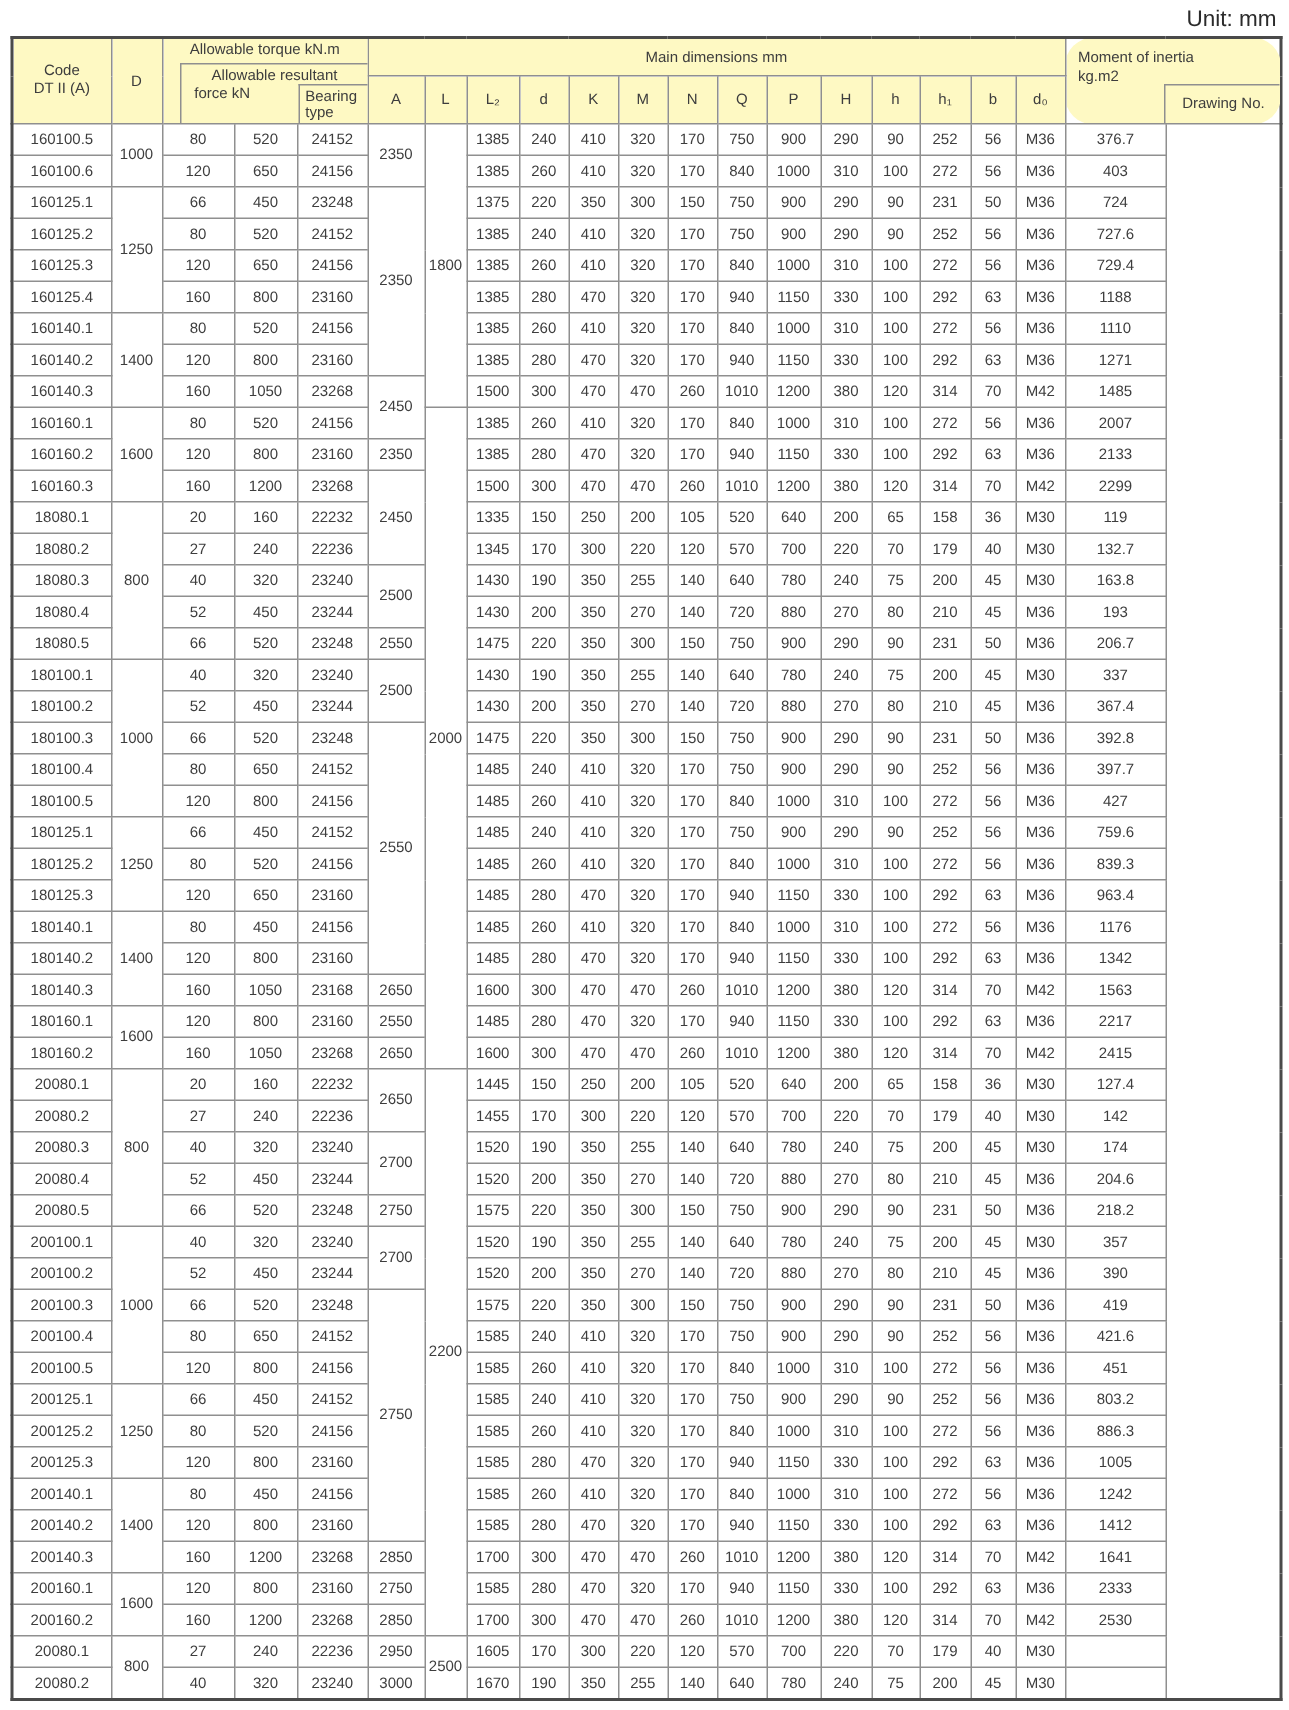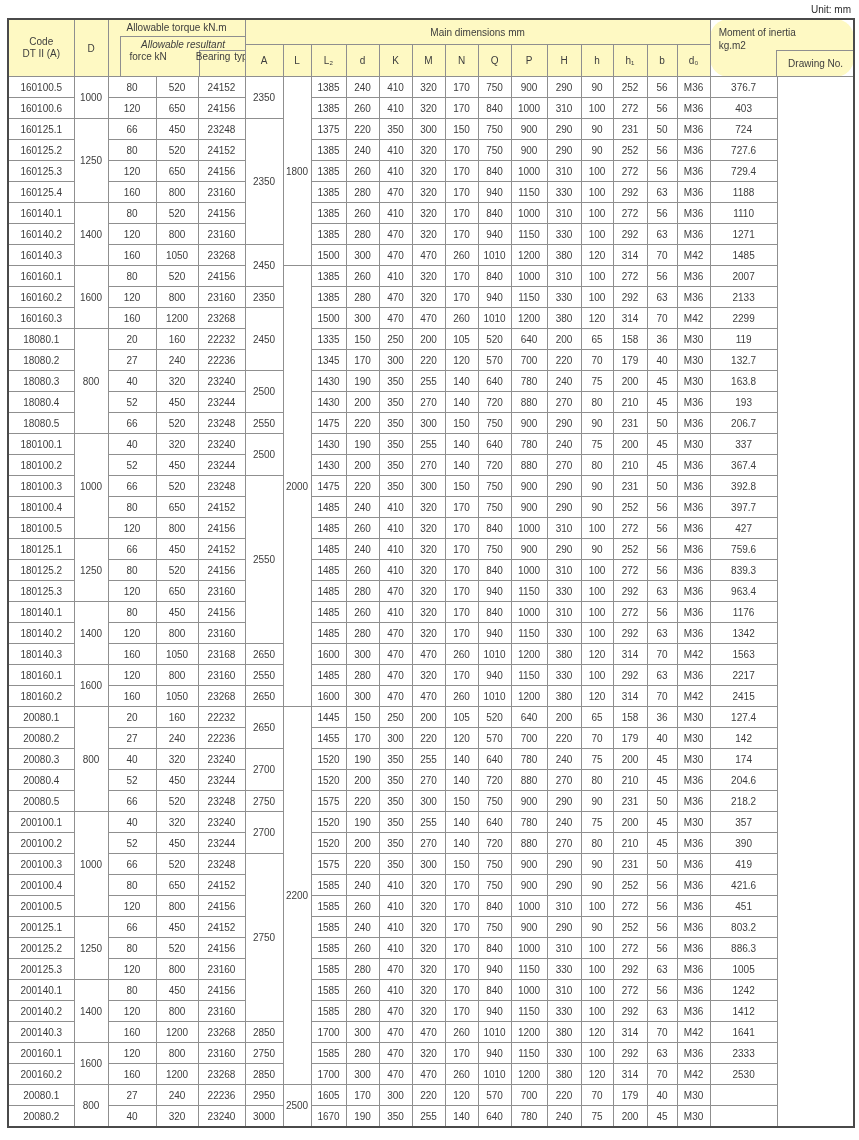--- a/index.html
+++ b/index.html
@@ -1,33 +1,33 @@
 <!DOCTYPE html>
 <html><head>
 <meta charset="utf-8">
 <style>
   html,body{margin:0;padding:0;background:#ffffff;font-family:"Liberation Sans",sans-serif;color:#3d3d3d;}
   .page{width:859px;box-sizing:border-box;padding:3px 6px 8px 7px;}
-  .unit-line{text-align:right;font-size:10px;color:#2b2b2b;padding:1px 2px 3px 0;}
+  .unit-line{text-align:right;font-size:15px;color:#2b2b2b;padding:1px 2px 3px 0;}
   table.spec{border-collapse:collapse;table-layout:fixed;width:846px;border:2px solid #4a4a4a;}
   table.spec th,table.spec td{border:1px solid #8f8f8f;padding:0;text-align:center;vertical-align:middle;
     font-weight:normal;font-size:10px;line-height:11px;overflow:hidden;white-space:nowrap;}
   table.spec td{height:20px;background:#ffffff;}
   table.spec th{background:#fef9c3;}
   .hrow1 th{height:24px;}
   .hrow2 th{height:30px;}
   th.code-head div{line-height:12px;}
   
   th.torque-head{position:relative;height:56px;}
   .tq-top{position:absolute;left:0;top:0;right:0;height:16px;line-height:16px;text-align:center;}
   .force-box{position:absolute;left:11px;top:16px;right:-1px;bottom:-1px;border-top:1px solid #8f8f8f;border-left:1px solid #8f8f8f;}
-  .force-l1{line-height:13px;text-align:center;padding-top:1px;font-style:italic;}
+  .force-l1{line-height:13px;text-align:center;padding-top:1px;}
   .force-l2{line-height:12px;text-align:left;padding-left:9px;}
   .bearing-box{position:absolute;right:-1px;bottom:-1px;width:46px;height:26px;border-top:1px solid #8f8f8f;border-left:1px solid #8f8f8f;
-    display:flex;flex-direction:row;justify-content:center;}
+    display:flex;flex-direction:column;justify-content:center;}
   .bearing-box div{line-height:11px;text-align:left;padding-left:4px;}
   
   th.inertia-head{position:relative;height:56px;border-radius:19px;}
   .in-label{position:absolute;left:8px;top:6px;text-align:left;line-height:13px;}
   .drawing-box{position:absolute;right:-1px;bottom:-1px;width:77px;height:26px;border-top:1px solid #8f8f8f;border-left:1px solid #8f8f8f;
     line-height:25px;text-align:center;}
   col.c-code{width:66px;} col.c-d{width:34px;} col.c-tq{width:48px;} col.c-fo{width:42px;} col.c-br{width:47px;}
   col.c-A{width:38px;} col.c-L{width:28px;} col.c-L2{width:35px;} col.c-dd{width:33px;} col.c-K{width:33px;}
   col.c-M{width:33px;} col.c-N{width:33px;} col.c-Q{width:33px;} col.c-P{width:36px;} col.c-H{width:34px;}
   col.c-h{width:32px;} col.c-h1{width:34px;} col.c-b{width:30px;} col.c-d0{width:33px;}

